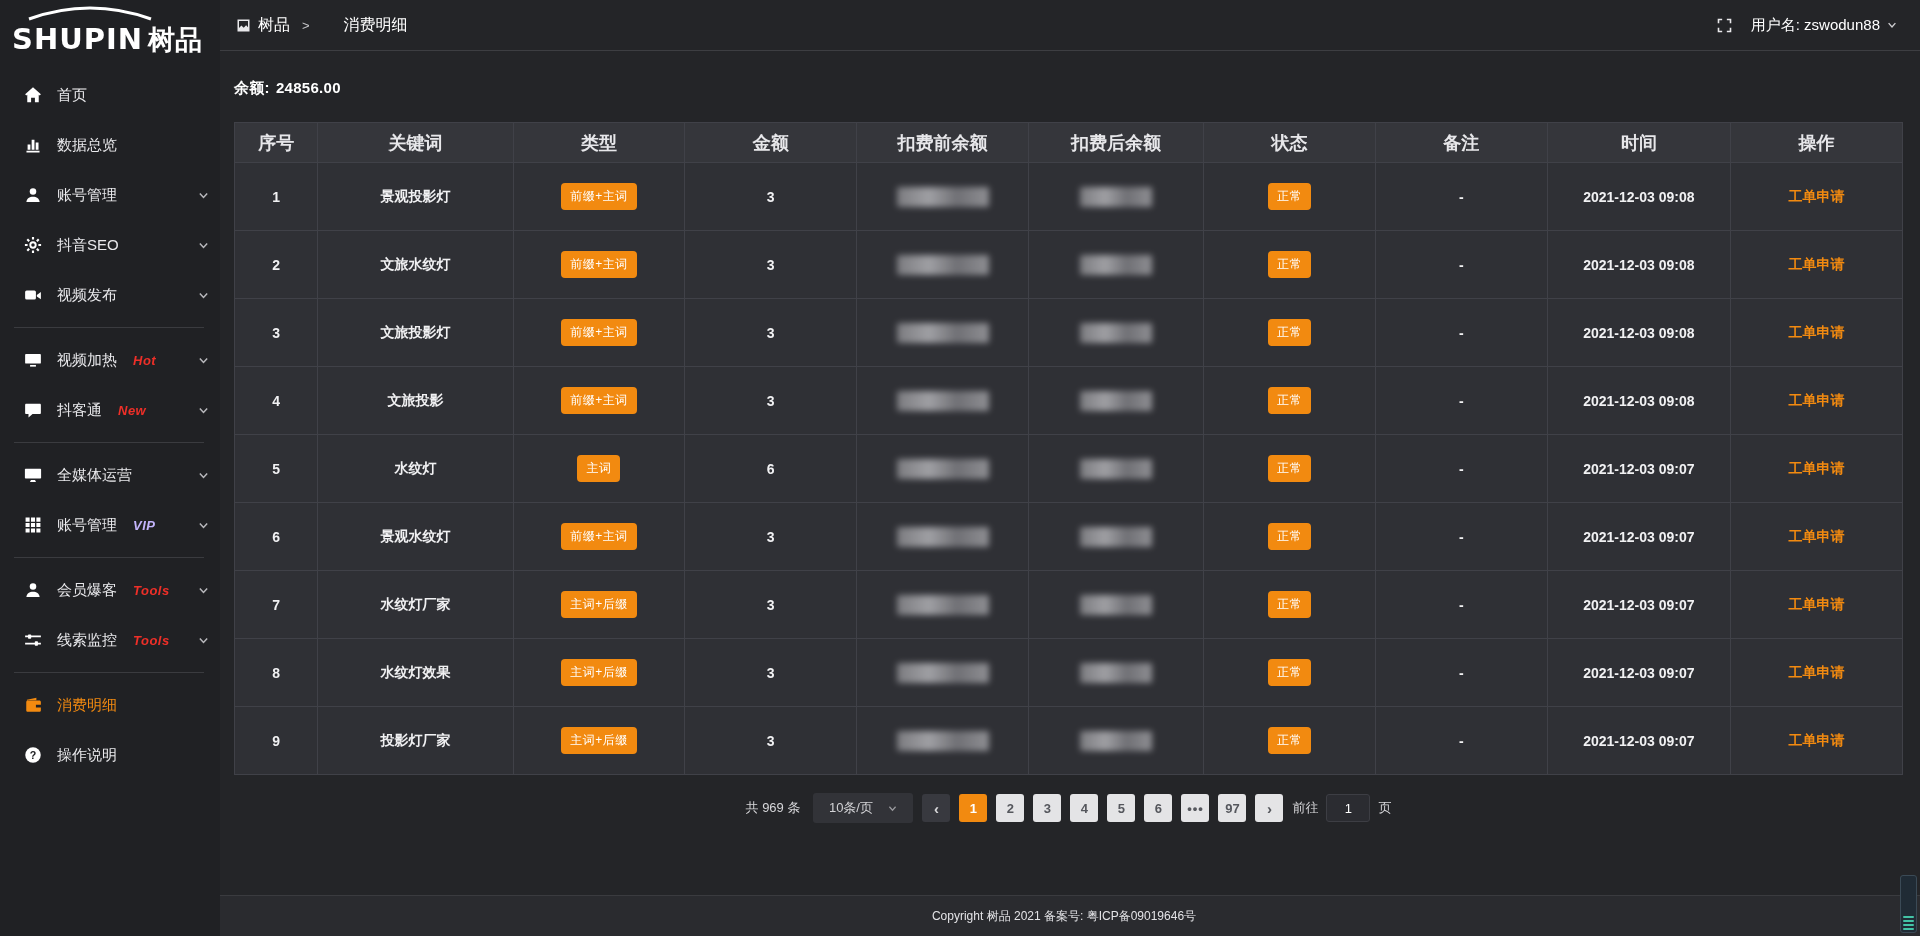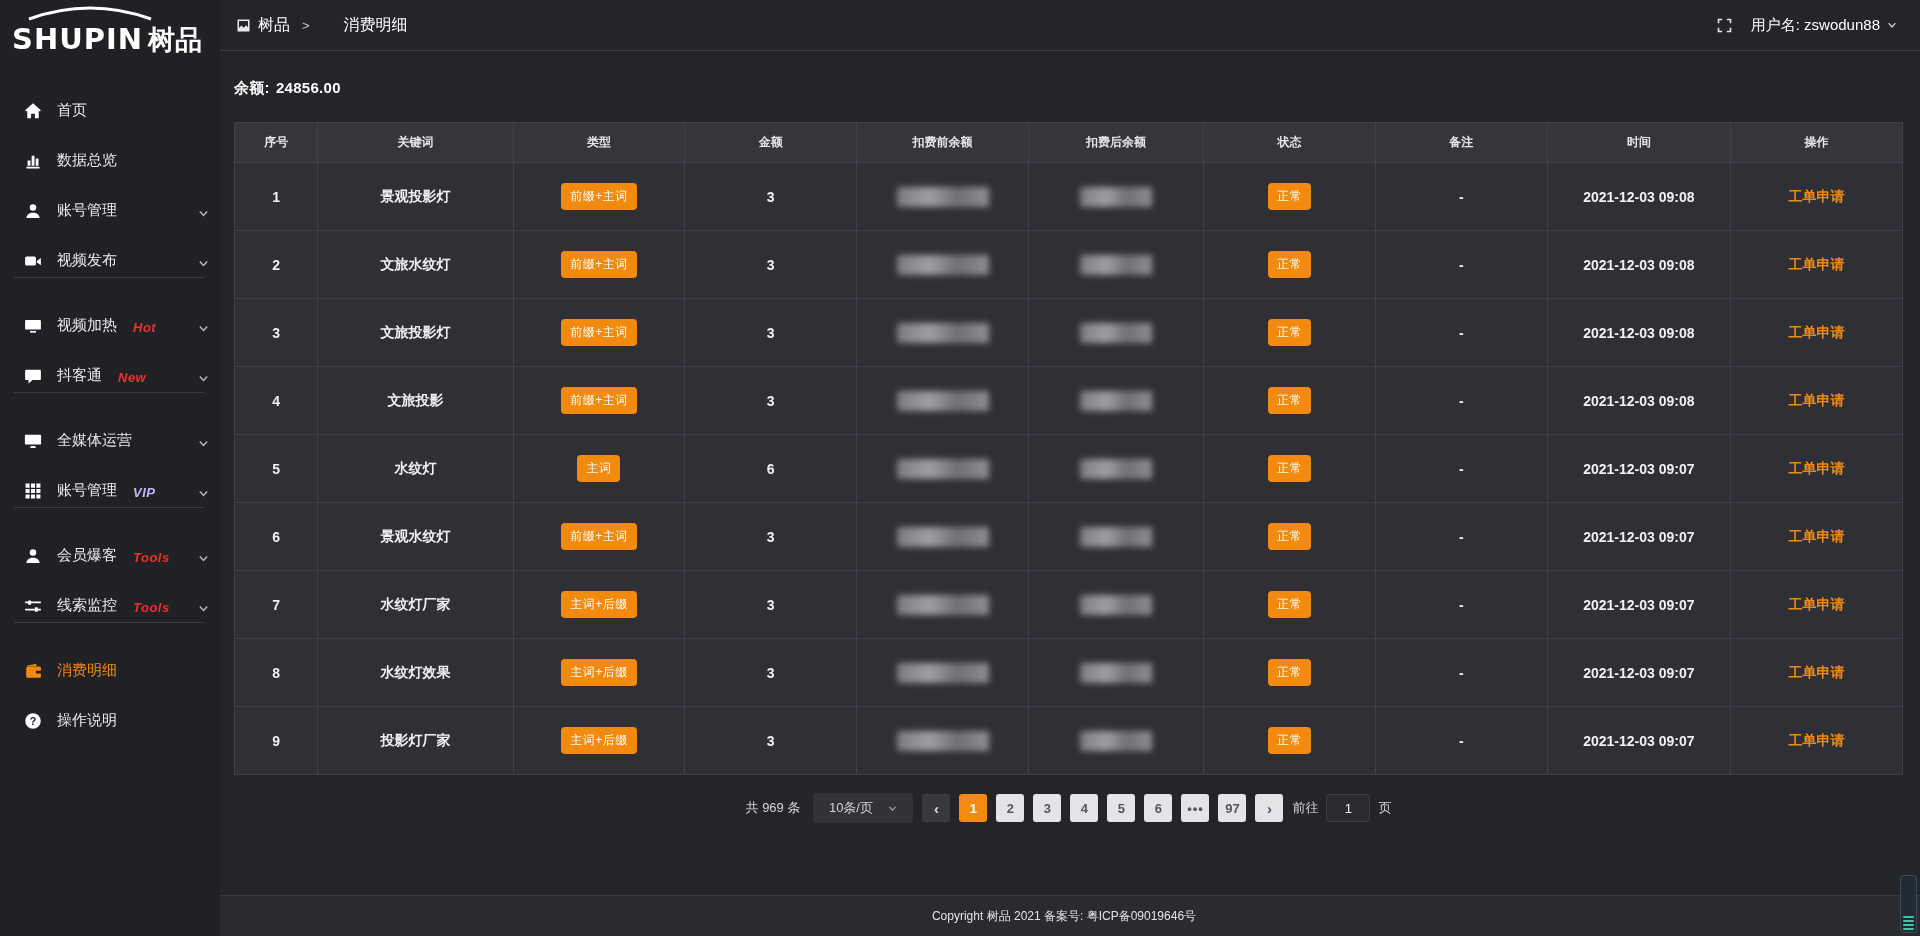--- a/index.html
+++ b/index.html
@@ -9,21 +9,21 @@
     background:#242528; color:#ededf0; position:relative; overflow:hidden;
   }
 
   
   .sidebar { position:absolute; left:0; top:0; bottom:0; width:220px; background:#202124; z-index:3; }
   .logo { height:64px; display:flex; align-items:flex-end; padding:0 0 10px 12px; position:relative; }
   .logo-arc { position:absolute; top:5px; left:24px; }
   .logo-en { font-family:"DejaVu Sans",sans-serif; font-size:29px; font-weight:800; letter-spacing:1px; color:#fff; line-height:1; }
   .logo-cn { font-size:27px; font-weight:800; color:#fff; margin-left:5px; line-height:1; }
   .menu { padding-top:6px; }
-  .menu-item { height:50px; display:flex; align-items:flex-end; padding:0 10px 0 24px; cursor:pointer; color:#e9e9ec; font-size:15px; }
+  .menu-item { height:50px; display:flex; align-items:center; padding:0 10px 0 24px; cursor:pointer; color:#e9e9ec; font-size:15px; }
   .mi-icon { width:18px; height:18px; margin-right:15px; color:#fff; flex:none; }
   .mi-icon svg { width:100%; height:100%; display:block; }
   .menu-item.active, .menu-item.active .mi-icon { color:#f28a10; }
   .mi-tag { font-style:italic; font-weight:700; font-size:13px; margin-left:16px; letter-spacing:.5px; }
   .tag-red { color:#ee2f28; }
   .tag-gold { color:#c4b5fd; }
   .mi-chevron { margin-left:auto; width:13px; height:13px; color:#b9b9bd; flex:none; }
   .mi-chevron svg { width:100%; height:100%; display:block; }
   .menu-divider { height:1px; background:#3a3b3f; margin:7px 16px 7px 14px; }
 
@@ -40,21 +40,21 @@
   .user-chip { display:flex; align-items:center; gap:6px; font-size:15px; color:#fff; cursor:pointer; }
   .user-caret { width:12px; height:12px; color:#cfcfd2; }
   .user-caret svg { width:100%; height:100%; display:block; }
 
   
   .content { position:absolute; left:220px; right:0; top:51px; bottom:0; padding:28px 17px 12px 14px; }
   .balance { font-size:15px; font-weight:700; color:#fff; margin-bottom:24px; letter-spacing:.3px; }
   .balance .bv { margin-left:6px; }
 
   table.grid { width:100%; border-collapse:collapse; table-layout:fixed; background:#2f3035; }
-  .grid th { height:40px; background:#35363b; font-size:12px; font-weight:700; color:#e7e7ea; }
+  .grid th { height:40px; background:#35363b; font-size:18px; font-weight:700; color:#e7e7ea; }
   .grid td { height:68px; text-align:center; font-size:14px; font-weight:700; color:#f1f1f3; }
   .grid th, .grid td { border:1px solid #404148; padding:2px 4px; }
 
   .badge { display:inline-block; background:#f28a10; color:#fff; font-size:12px; font-weight:400;
     padding:5px 9px; border-radius:4px; letter-spacing:.5px; }
   .blur-block { display:inline-block; height:20px; border-radius:2px; filter:blur(3px); opacity:.8;
     background:linear-gradient(90deg,#8e8e92,#bcbcc0 35%,#808085 65%,#a7a7ab); vertical-align:middle; }
   .blur-pre { width:92px; }
   .blur-post { width:72px; }
   .action-link { color:#f28a10; cursor:pointer; }
@@ -132,20 +132,35 @@
         </span>
     <span class="mi-label">账号管理</span>
 
     <span class="mi-chevron">
           <svg viewBox="0 0 16 16" fill="none" stroke="currentColor" stroke-width="1.8">
             <path d="m3.5 5.5 4.5 5 4.5-5"></path>
           </svg>
         </span>
   </div>
 
+  <div class="menu-item">
+    <span class="mi-icon">
+          <svg viewBox="0 0 16 16" fill="none" stroke="currentColor">
+            <circle cx="8" cy="8" r="2.4" stroke-width="1.7"></circle>
+            <path stroke-width="1.9" d="M8 .8v2.4M8 12.8v2.4M.8 8h2.4M12.8 8h2.4M2.9 2.9l1.7 1.7M11.4 11.4l1.7 1.7M2.9 13.1l1.7-1.7M11.4 4.6l1.7-1.7"></path>
+          </svg>
+        </span>
+    <span class="mi-label">抖音SEO</span>
+
+    <span class="mi-chevron">
+          <svg viewBox="0 0 16 16" fill="none" stroke="currentColor" stroke-width="1.8">
+            <path d="m3.5 5.5 4.5 5 4.5-5"></path>
+          </svg>
+        </span>
+  </div>
 
   <div class="menu-item">
     <span class="mi-icon">
           <svg viewBox="0 0 16 16">
             <rect fill="currentColor" x="1" y="4" width="9.6" height="8" rx="1.4"></rect>
             <path fill="currentColor" d="m11.4 7.9 3.6-2.5v6.4l-3.6-2.5z"></path>
           </svg>
         </span>
     <span class="mi-label">视频发布</span>
 

